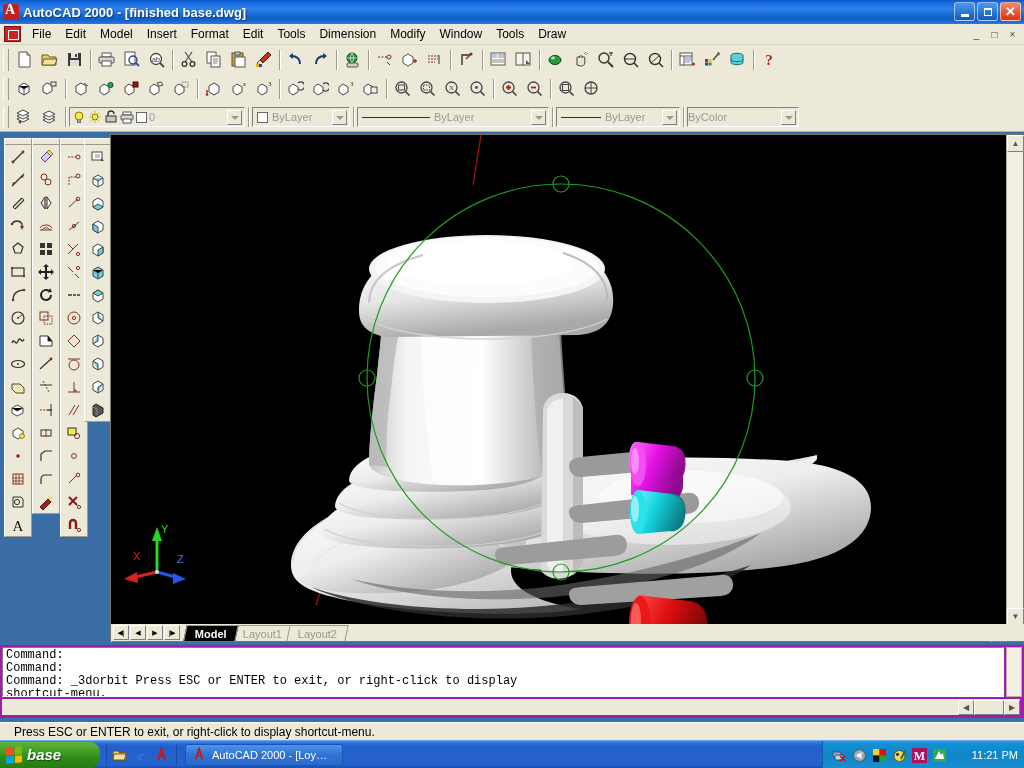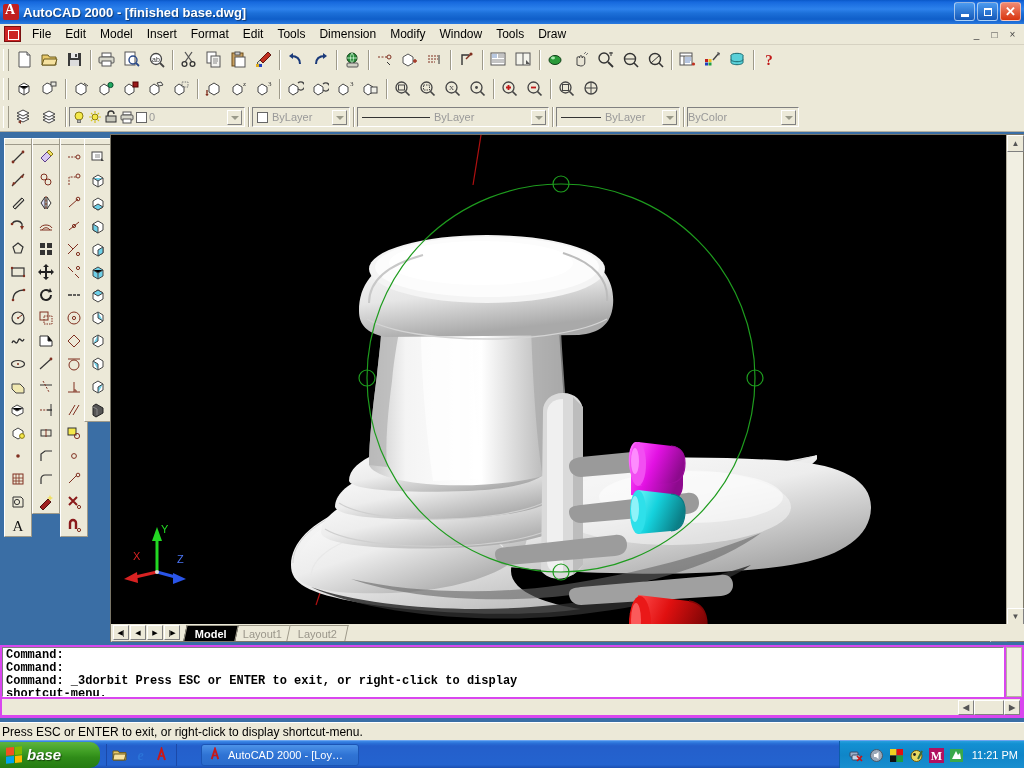--- a/index.html
+++ b/index.html
@@ -179,22 +179,21 @@
     transform: skewX(-12deg); margin-right: -4px;
     border: 1px solid #9e9a8a; border-bottom: none;
     background: #ece9d8; color: #9a968a;
   }
   .tab span { transform: skewX(12deg); }
   .tab.active { background: #000; color: #fff; font-weight: bold; z-index: 3; }
 
   
   .cmdwin {
     position: absolute; left: 0; top: 645px; width: 1024px; height: 73px;
-    background: #d946ef;
-    font-weight: bold;
+    background: #a21caf;
   }
   .cmdtext {
     position: absolute; left: 2px; top: 2px; width: 1002px; height: 50px;
     background: #fff; border: 1px solid; border-color: #808080 #fff #fff #808080;
     font-family: "Liberation Mono", monospace; font-size: 12px;
     color: #000; padding: 1px 3px; line-height: 13px; overflow: hidden;
     white-space: pre;
   }
   .cmdvs {
     position: absolute; right: 2px; top: 2px; width: 16px; height: 50px;
@@ -203,21 +202,21 @@
   .cmdhs {
     position: absolute; left: 2px; bottom: 3px; width: 1018px; height: 16px;
     background: #ece9d8; display:flex; justify-content:flex-end; align-items:center;
   }
   .cmdhs .track { flex:1; }
 
   
   .statusbar {
     position: absolute; left: 0; top: 722px; width: 1024px; height: 18px;
     background: #ece9d8; border-top: 1px solid #fff;
-    display: flex; align-items: center; padding-left: 2px;
+    display: flex; align-items: center; padding-left: 14px;
     font-size: 12px; color: #000;
   }
 
   
   .taskbar {
     position: absolute; left: 0; top: 740px; width: 1024px; height: 28px;
     background: linear-gradient(to bottom, #3f8ce8 0%, #2a6fd6 9%, #245fcb 18%, #2463cf 88%, #1c4fb0 100%);
     display: flex; align-items: center;
     border-top: 1px solid #6ba4f0;
   }
@@ -234,33 +233,33 @@
     display: grid; grid-template-columns: 1fr 1fr; grid-template-rows: 1fr 1fr;
     gap: 1px; transform: skewY(-6deg);
   }
   .flag i { display:block; }
   .qlaunch {
     display: flex; align-items: center; gap: 6px;
     margin-left: 6px; padding: 0 7px 0 5px; height: 22px;
     border-left: 1px solid #1b49a8; border-right: 1px solid #1b49a8;
   }
   .taskitem {
-    margin-left: 24px; height: 22px; min-width: 158px;
+    margin-left: 8px; height: 22px; min-width: 158px;
     background: linear-gradient(to bottom, #4d93e8, #2f73d4 50%, #2a6ccc);
     border: 1px solid #1b55b5; border-radius: 3px;
     display: flex; align-items: center; gap: 5px; padding: 0 6px;
     color: #fff; font-size: 11px; white-space: nowrap; overflow: hidden;
   }
   .tray {
     position: absolute; right: 0; top: 0; height: 28px;
     display: flex; align-items: center; gap: 5px; padding: 0 6px 0 9px;
     background: linear-gradient(to bottom, #28a0dd 0%, #1390d2 10%, #0f86c8 50%, #1a8fd0 100%);
     border-left: 1px solid #0b5ea8;
   }
-  .tray .clock { color: #fff; font-size: 11px; margin-left: 3px; }
+  .tray .clock { color: #fff; font-size: 11px; margin-left: 20px; }
   .trayico { width: 15px; height: 15px; flex:0 0 auto; }
 
   
   svg { display: block; }
 </style>
 </head>
 <body>
 
 <div id="app">
 

